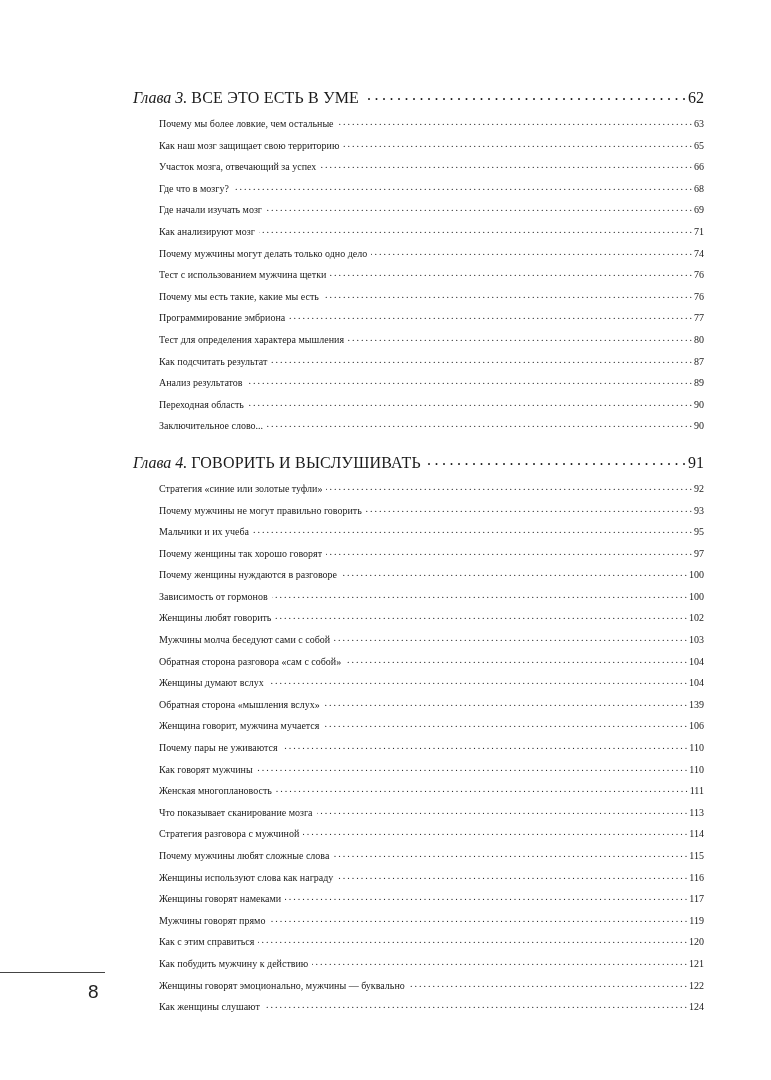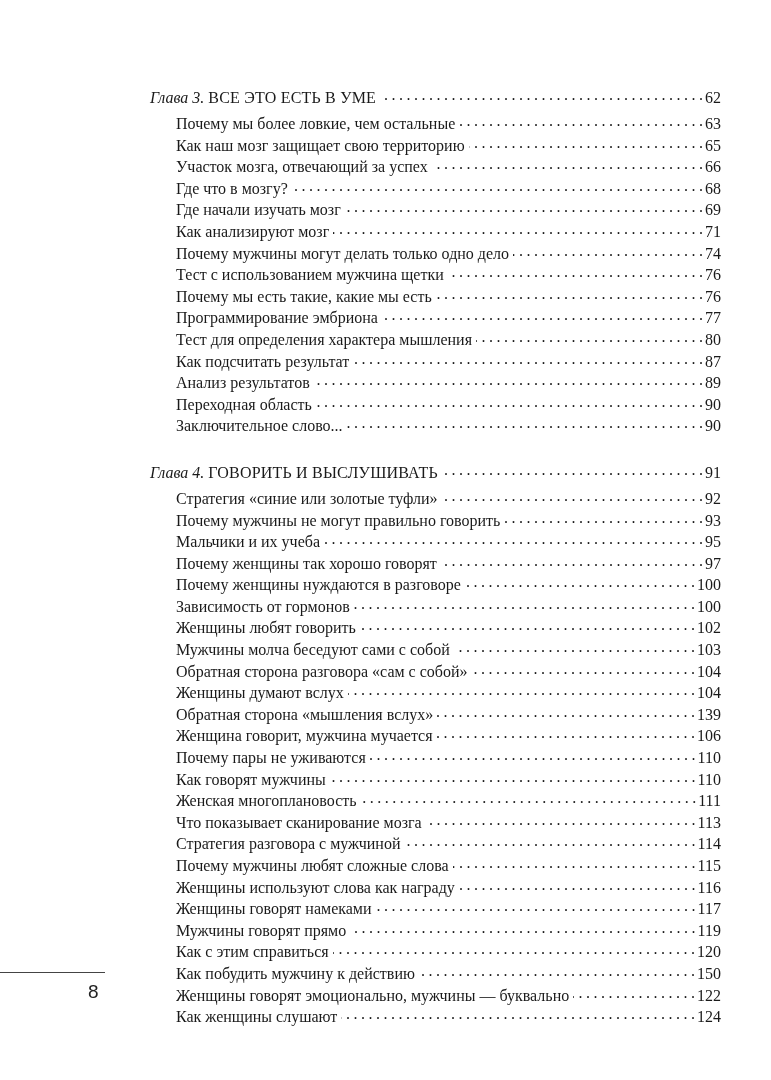--- a/index.html
+++ b/index.html
@@ -10,36 +10,36 @@
     body {
       width: 771px;
       height: 1080px;
       position: relative;
       overflow: hidden;
       font-family: "Liberation Serif", "DejaVu Serif", serif;
       color: #1a1a1a;
     }
     .toc {
       position: absolute;
-      left: 150px;
+      left: 133px;
       top: 86px;
       width: 571px;
     }
     .chapter {
       margin: 0;
     }
     .chapter + .chapter {
-      margin-top: 24px;
+      margin-top: 14px;
     }
     .row {
       display: flex;
       align-items: baseline;
       height: 21.6px;
       line-height: 21.6px;
-      font-size: 16px;
+      font-size: 10px;
       white-space: nowrap;
     }
     .row.chapter-row {
       height: 24px;
       line-height: 24px;
       font-size: 16px;
       margin-bottom: 3px;
     }
     .row.item-row {
       padding-left: 26px;
@@ -288,21 +288,21 @@
         <span class="page">119</span>
       </div>
       <div class="row item-row">
         <span class="label">Как с этим справиться</span>
         <span class="leader"></span>
         <span class="page">120</span>
       </div>
       <div class="row item-row">
         <span class="label">Как побудить мужчину к действию</span>
         <span class="leader"></span>
-        <span class="page">150</span>
+        <span class="page">121</span>
       </div>
       <div class="row item-row">
         <span class="label">Женщины говорят эмоционально, мужчины — буквально</span>
         <span class="leader"></span>
         <span class="page">122</span>
       </div>
       <div class="row item-row">
         <span class="label">Как женщины слушают</span>
         <span class="leader"></span>
         <span class="page">124</span>

